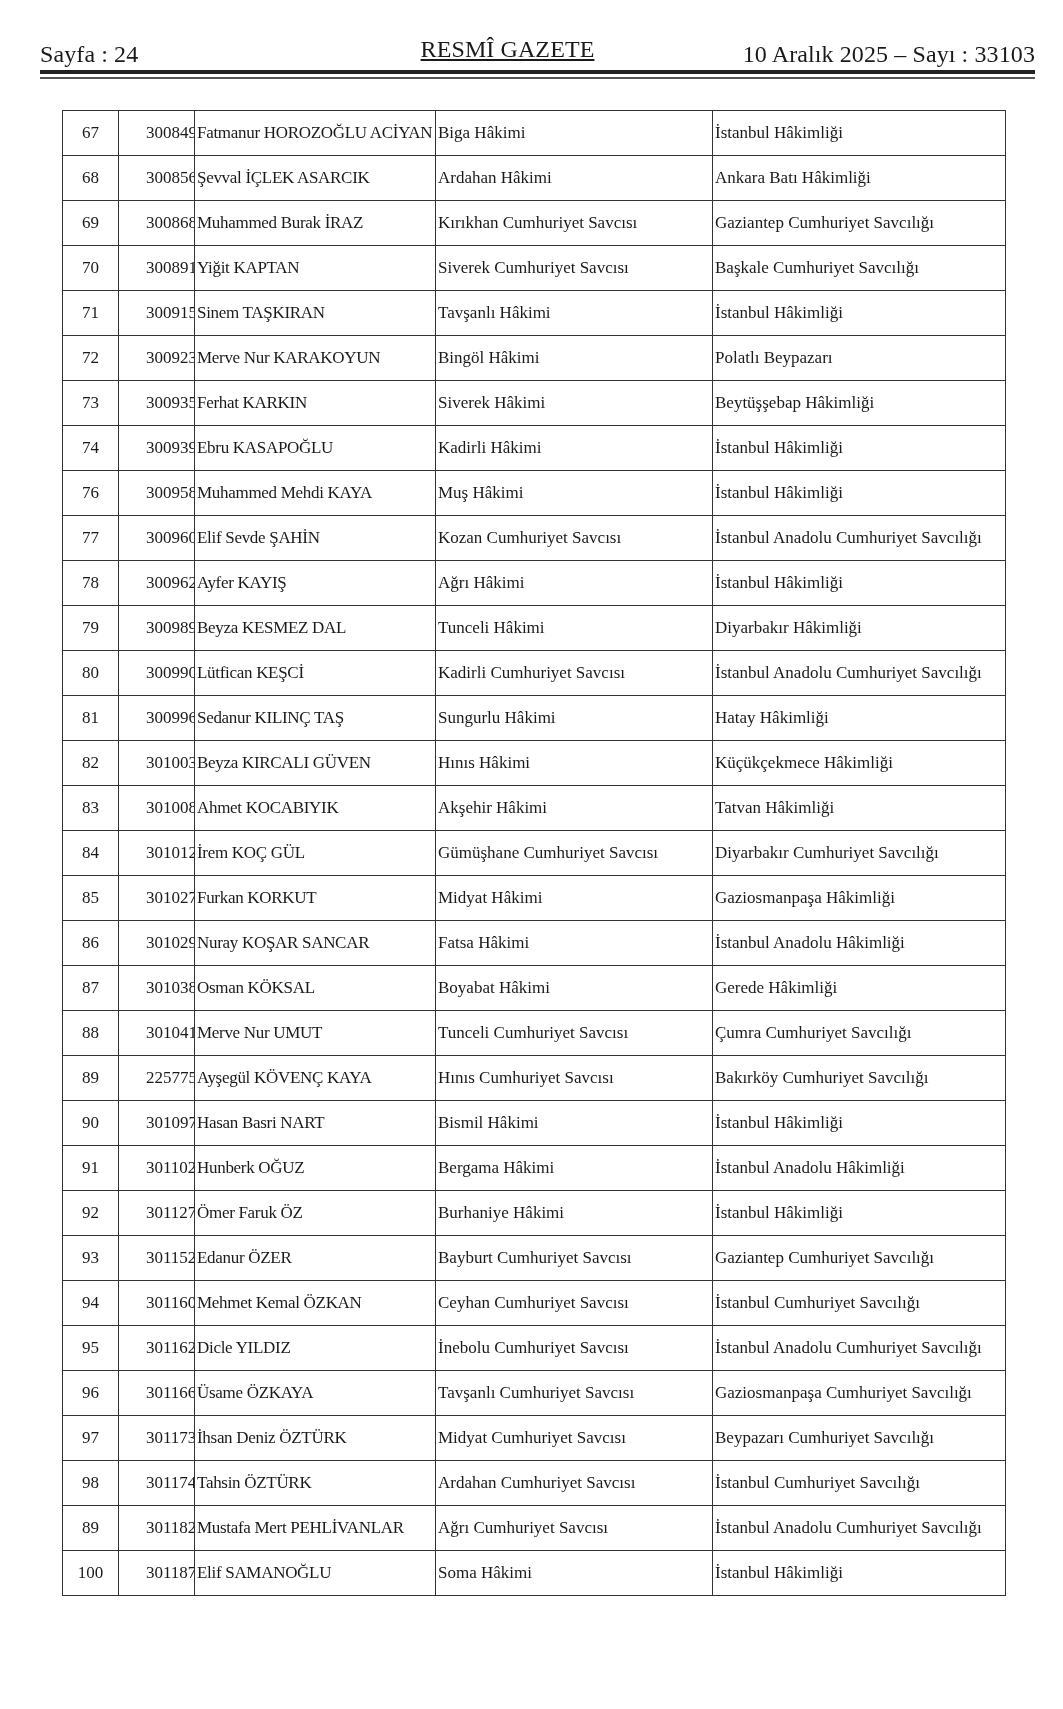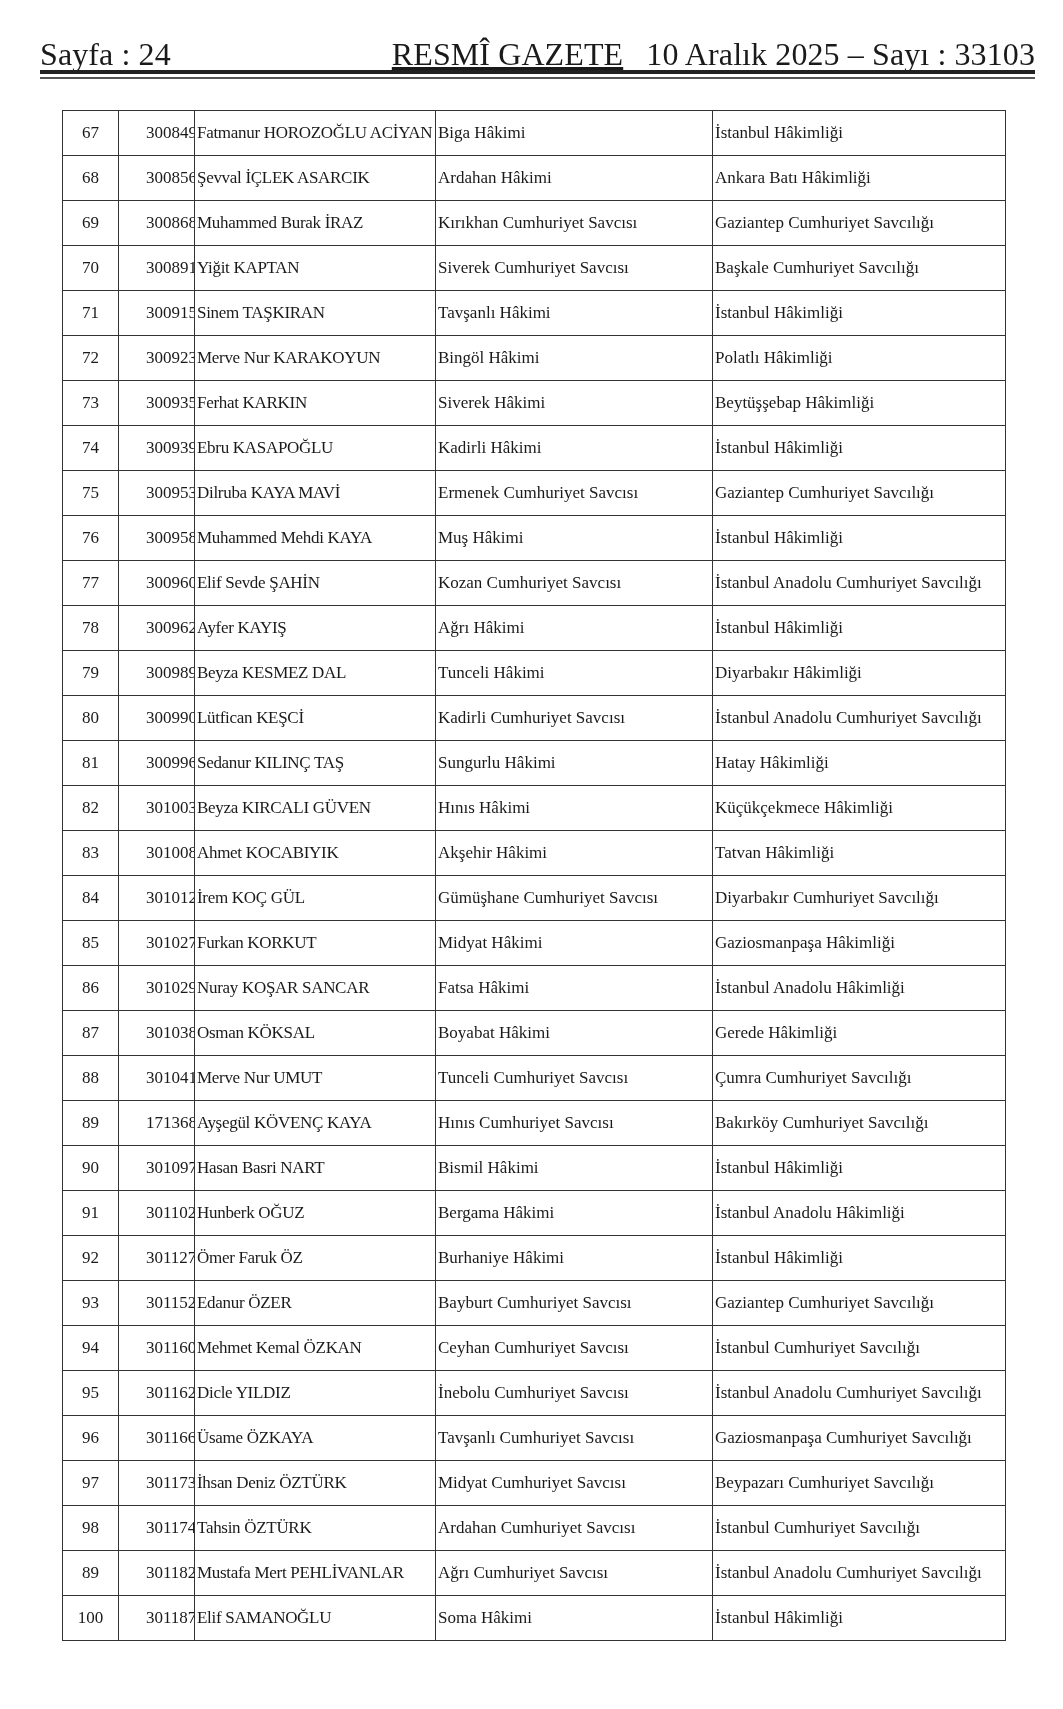--- a/index.html
+++ b/index.html
@@ -2,22 +2,22 @@
 <html><head>
 <meta charset="utf-8">
 <style>
   html, body { margin: 0; padding: 0; background: #ffffff; }
   body {
     width: 1063px; height: 1709px; position: relative; overflow: hidden;
     font-family: "Liberation Serif", "DejaVu Serif", serif; color: #111;
   }
   .header {
     position: absolute; left: 40px; right: 28px; top: 36px; height: 32px;
-    display: flex; justify-content: space-between; align-items: flex-start;
-    font-size: 32px; letter-spacing: 0.1px; color: #1a1a1a;
+    display: flex; justify-content: space-between; align-items: flex-end;
+    font-size: 24px; letter-spacing: 0.1px; color: #1a1a1a;
   }
   .header .center { position: absolute; left: 0; right: 0; text-align: center; top: 0; pointer-events: none; text-decoration: underline; }
   .header .center span { margin-left: -60px; }
   .rule-thick { position: absolute; left: 40px; right: 28px; top: 70px; height: 4px; background: #222; }
   .rule-thin  { position: absolute; left: 40px; right: 28px; top: 77px; height: 2px; background: #555; }
   table.list {
     position: absolute; left: 62px; top: 110px; width: 943px;
     border-collapse: collapse; table-layout: fixed;
     font-size: 17px; color: #1a1a1a;
   }
@@ -85,44 +85,37 @@
         <td class="c-reg">300915</td>
         <td class="c-name name-text">Sinem TAŞKIRAN</td>
         <td class="c-from">Tavşanlı Hâkimi</td>
         <td class="c-to">İstanbul Hâkimliği</td>
       </tr>
       <tr>
         <td class="c-no">72</td>
         <td class="c-reg">300923</td>
         <td class="c-name name-text">Merve Nur KARAKOYUN</td>
         <td class="c-from">Bingöl Hâkimi</td>
-        <td class="c-to">Polatlı Hâkimliği</td>
+        <td class="c-to">Polatlı Beypazarı</td>
       </tr>
       <tr>
         <td class="c-no">73</td>
         <td class="c-reg">300935</td>
         <td class="c-name name-text">Ferhat KARKIN</td>
         <td class="c-from">Siverek Hâkimi</td>
         <td class="c-to">Beytüşşebap Hâkimliği</td>
       </tr>
       <tr>
         <td class="c-no">74</td>
         <td class="c-reg">300939</td>
         <td class="c-name name-text">Ebru KASAPOĞLU</td>
         <td class="c-from">Kadirli Hâkimi</td>
         <td class="c-to">İstanbul Hâkimliği</td>
       </tr>
       <tr>
-        <td class="c-no">75</td>
-        <td class="c-reg">300953</td>
-        <td class="c-name name-text">Dilruba KAYA MAVİ</td>
-        <td class="c-from">Ermenek Cumhuriyet Savcısı</td>
-        <td class="c-to">Gaziantep Cumhuriyet Savcılığı</td>
-      </tr>
-      <tr>
         <td class="c-no">76</td>
         <td class="c-reg">300958</td>
         <td class="c-name name-text">Muhammed Mehdi KAYA</td>
         <td class="c-from">Muş Hâkimi</td>
         <td class="c-to">İstanbul Hâkimliği</td>
       </tr>
       <tr>
         <td class="c-no">77</td>
         <td class="c-reg">300960</td>
         <td class="c-name name-text">Elif Sevde ŞAHİN</td>
@@ -201,21 +194,21 @@
       </tr>
       <tr>
         <td class="c-no">88</td>
         <td class="c-reg">301041</td>
         <td class="c-name name-text">Merve Nur UMUT</td>
         <td class="c-from">Tunceli Cumhuriyet Savcısı</td>
         <td class="c-to">Çumra Cumhuriyet Savcılığı</td>
       </tr>
       <tr>
         <td class="c-no">89</td>
-        <td class="c-reg">171368</td>
+        <td class="c-reg">225775</td>
         <td class="c-name name-text">Ayşegül KÖVENÇ KAYA</td>
         <td class="c-from">Hınıs Cumhuriyet Savcısı</td>
         <td class="c-to">Bakırköy Cumhuriyet Savcılığı</td>
       </tr>
       <tr>
         <td class="c-no">90</td>
         <td class="c-reg">301097</td>
         <td class="c-name name-text">Hasan Basri NART</td>
         <td class="c-from">Bismil Hâkimi</td>
         <td class="c-to">İstanbul Hâkimliği</td>

